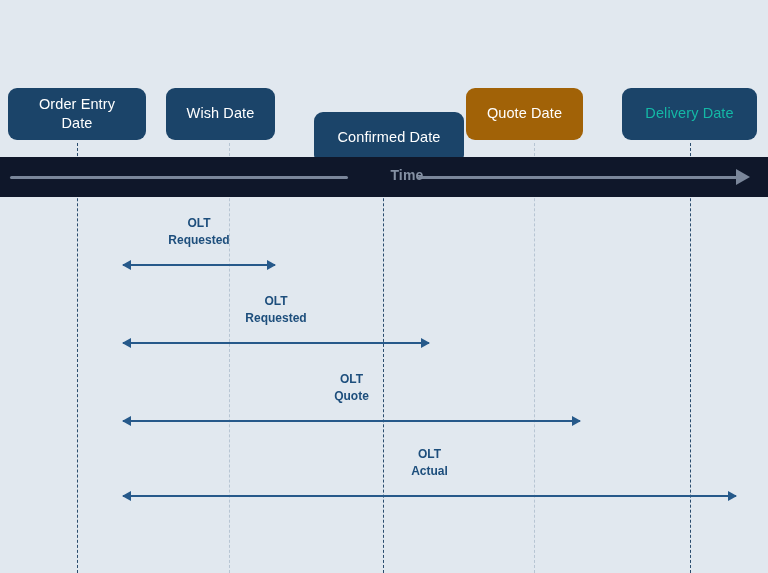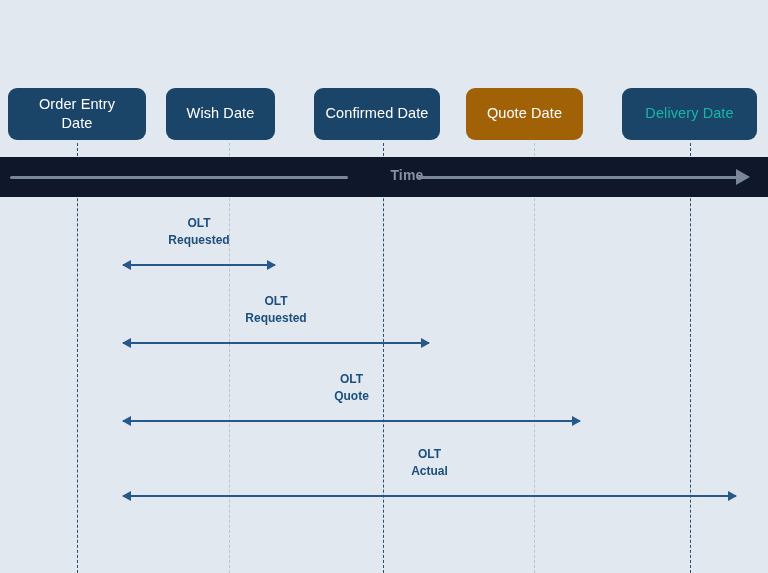--- a/index.html
+++ b/index.html
@@ -153,21 +153,21 @@
     </div>
 
   <div id="milestones">
       <div class="milestone" style="left: 8px; width: 138px; background: rgb(27, 68, 105); color: rgb(255, 255, 255);">
         <span class="milestone-label">Order Entry
 Date</span>
       </div>
       <div class="milestone" style="left: 166px; width: 109px; background: rgb(27, 68, 105); color: rgb(255, 255, 255);">
         <span class="milestone-label">Wish Date</span>
       </div>
-      <div class="milestone" style="left: 314px; width: 126px; background: rgb(27, 68, 105); color: rgb(255, 255, 255);">
+      <div class="milestone" style="left: 314px; width: 150px; background: rgb(27, 68, 105); color: rgb(255, 255, 255); margin-top: 24px;">
         <span class="milestone-label">Confirmed Date</span>
       </div>
       <div class="milestone accent" style="left: 466px; width: 117px; background: #a16207; color: rgb(255, 255, 255);">
         <span class="milestone-label">Quote Date</span>
       </div>
       <div class="milestone" style="left: 622px; width: 135px; background: rgb(27, 68, 105); color: #14b8a6;">
         <span class="milestone-label">Delivery Date</span>
       </div>
     </div>
 

